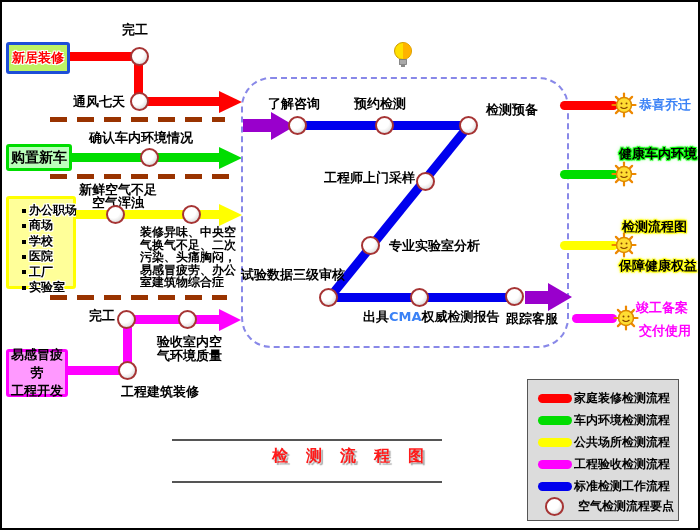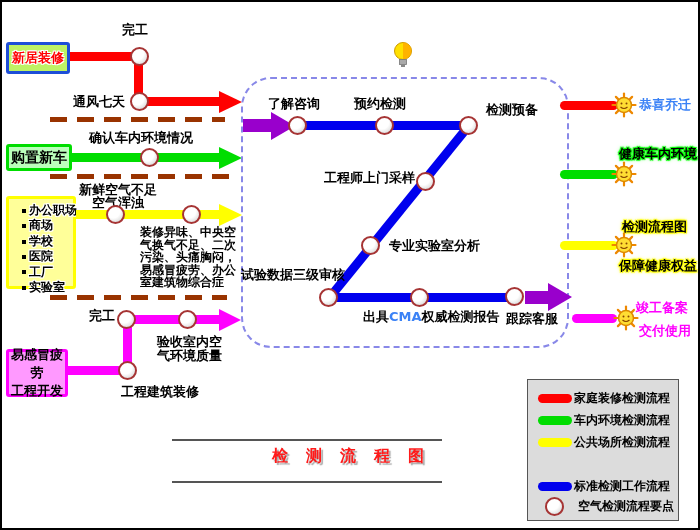--- a/index.html
+++ b/index.html
@@ -267,20 +267,24 @@
       <span class="legend-lab">家庭装修检测流程</span>
     </div>
     <div class="legend-row" style="top:32px;">
       <span class="pill" style="background:#00DD00;"></span>
       <span class="legend-lab">车内环境检测流程</span>
     </div>
     <div class="legend-row" style="top:54px;">
       <span class="pill" style="background:#FFFF00;"></span>
       <span class="legend-lab">公共场所检测流程</span>
     </div>
+    <div class="legend-row" style="top:76px;">
+      <span class="pill" style="background:#FF00FF;"></span>
+      <span class="legend-lab">工程验收检测流程</span>
+    </div>
     <div class="legend-row" style="top:98px;">
       <span class="pill" style="background:#0000EE;"></span>
       <span class="legend-lab">标准检测工作流程</span>
     </div>
     <div class="legend-row" style="top:117px;">
       <span class="lnode" style="position:relative;left:7px;flex:none;"></span>
       <span class="legend-lab" style="margin-left:21px;">空气检测流程要点</span>
     </div>
   </div>
 

